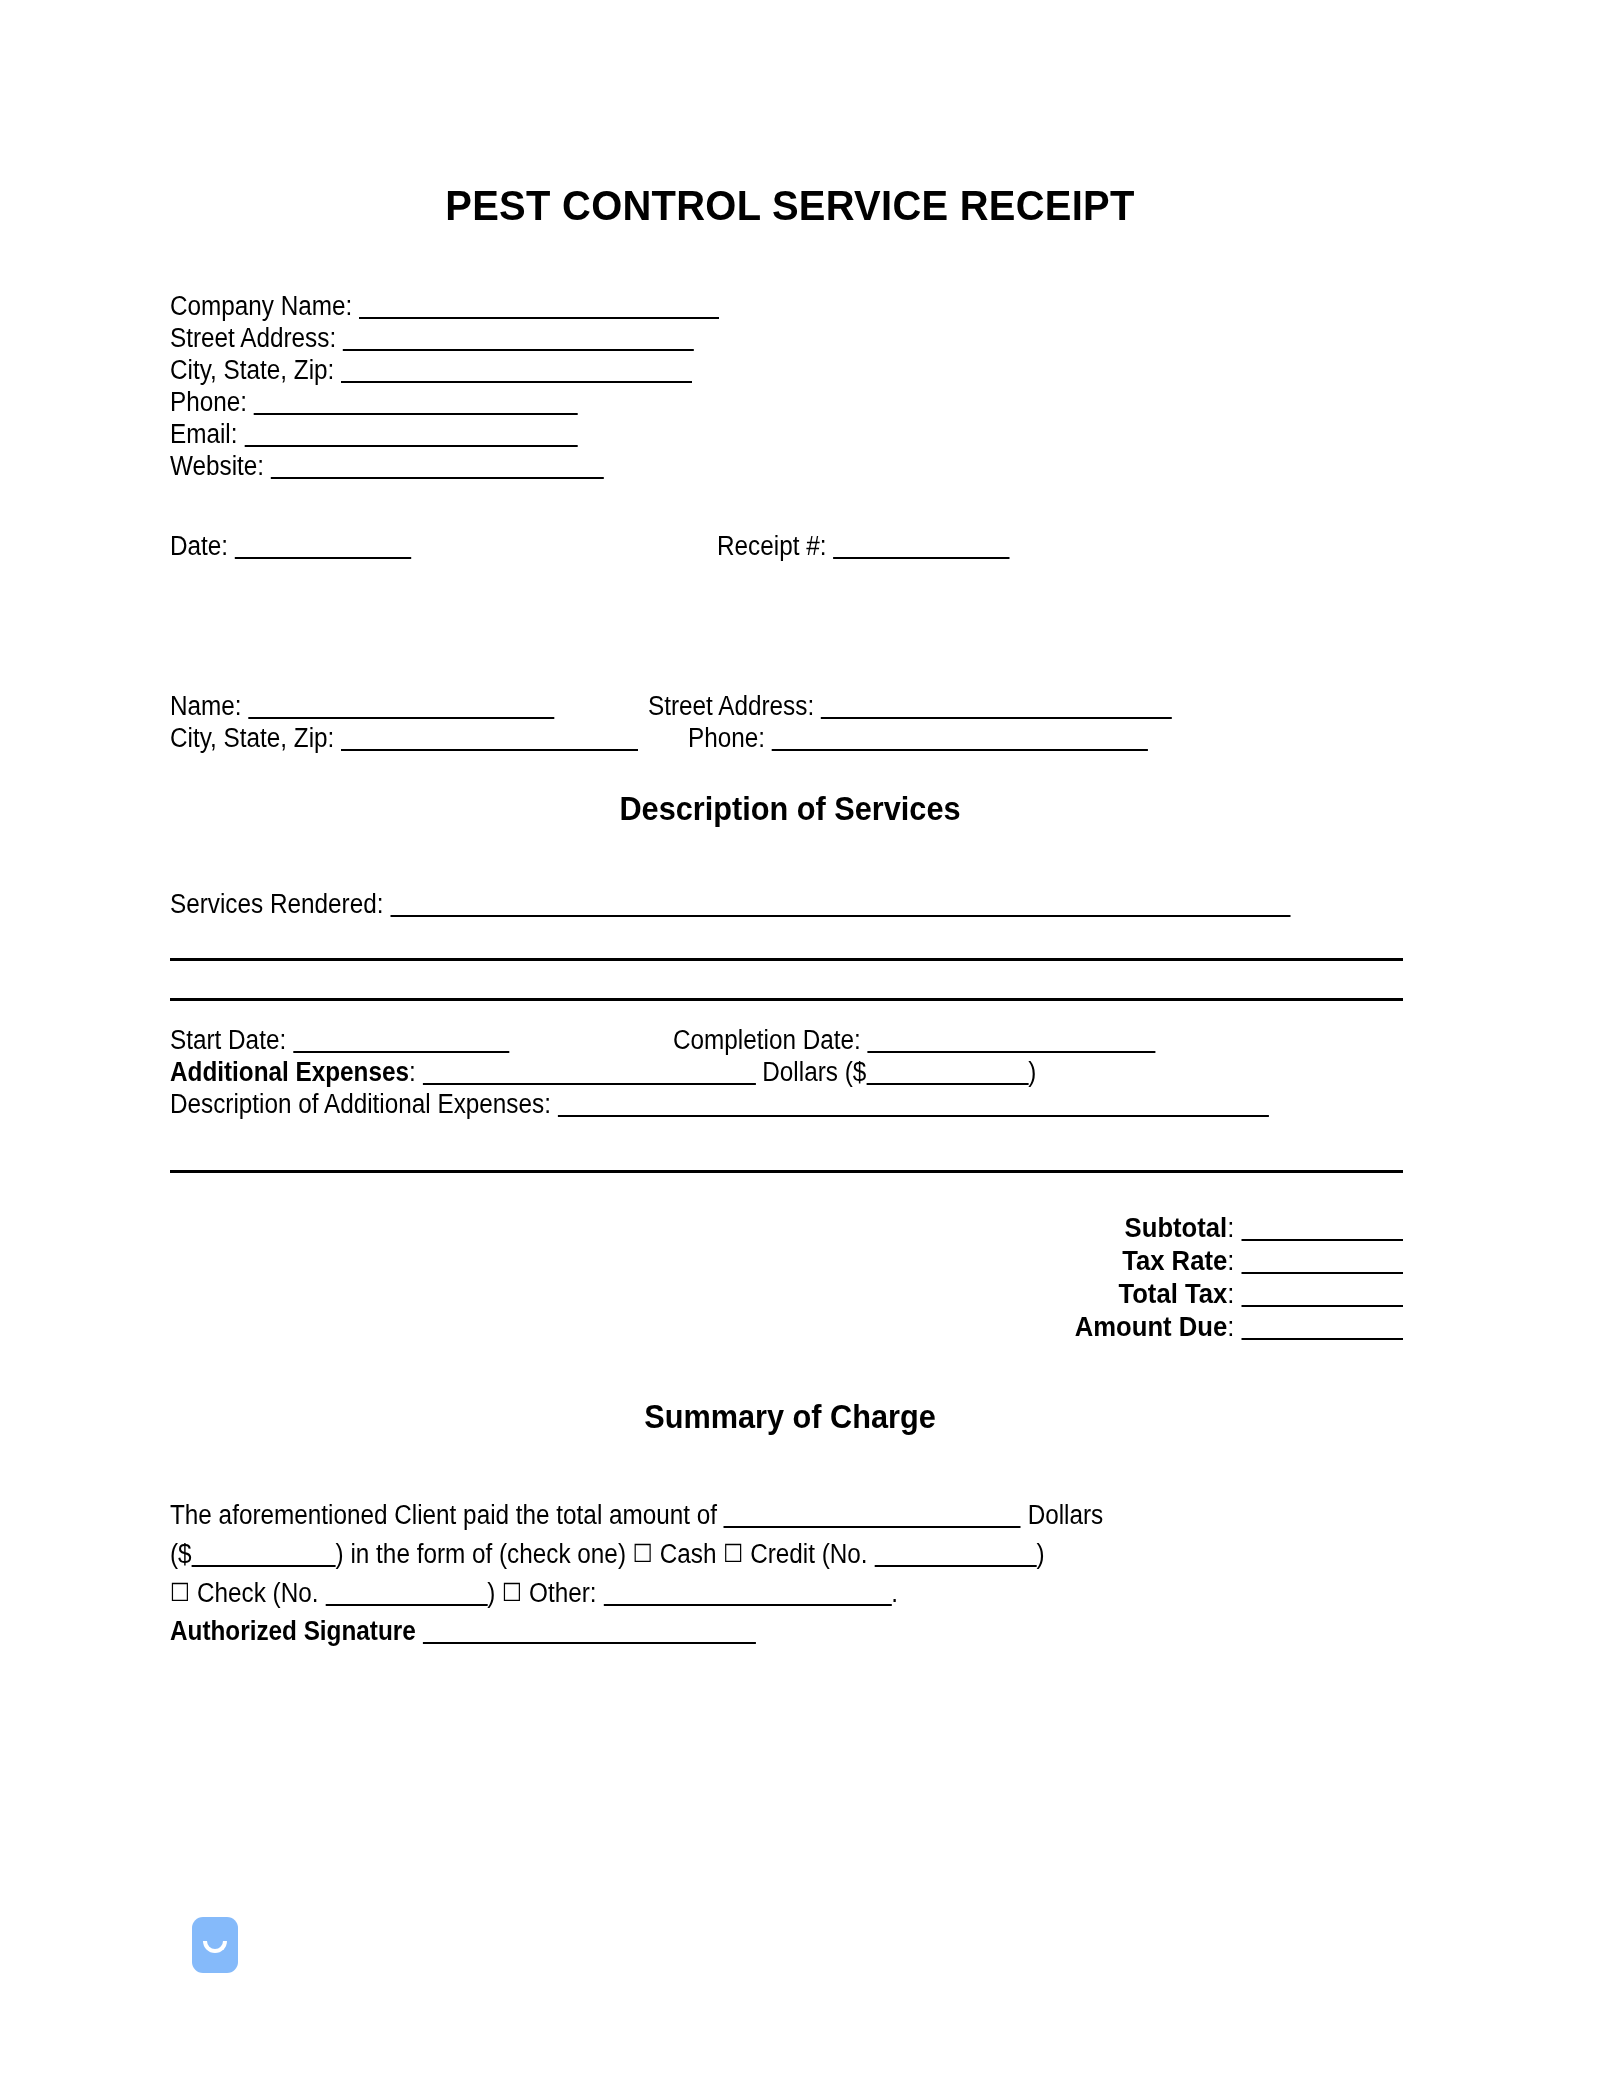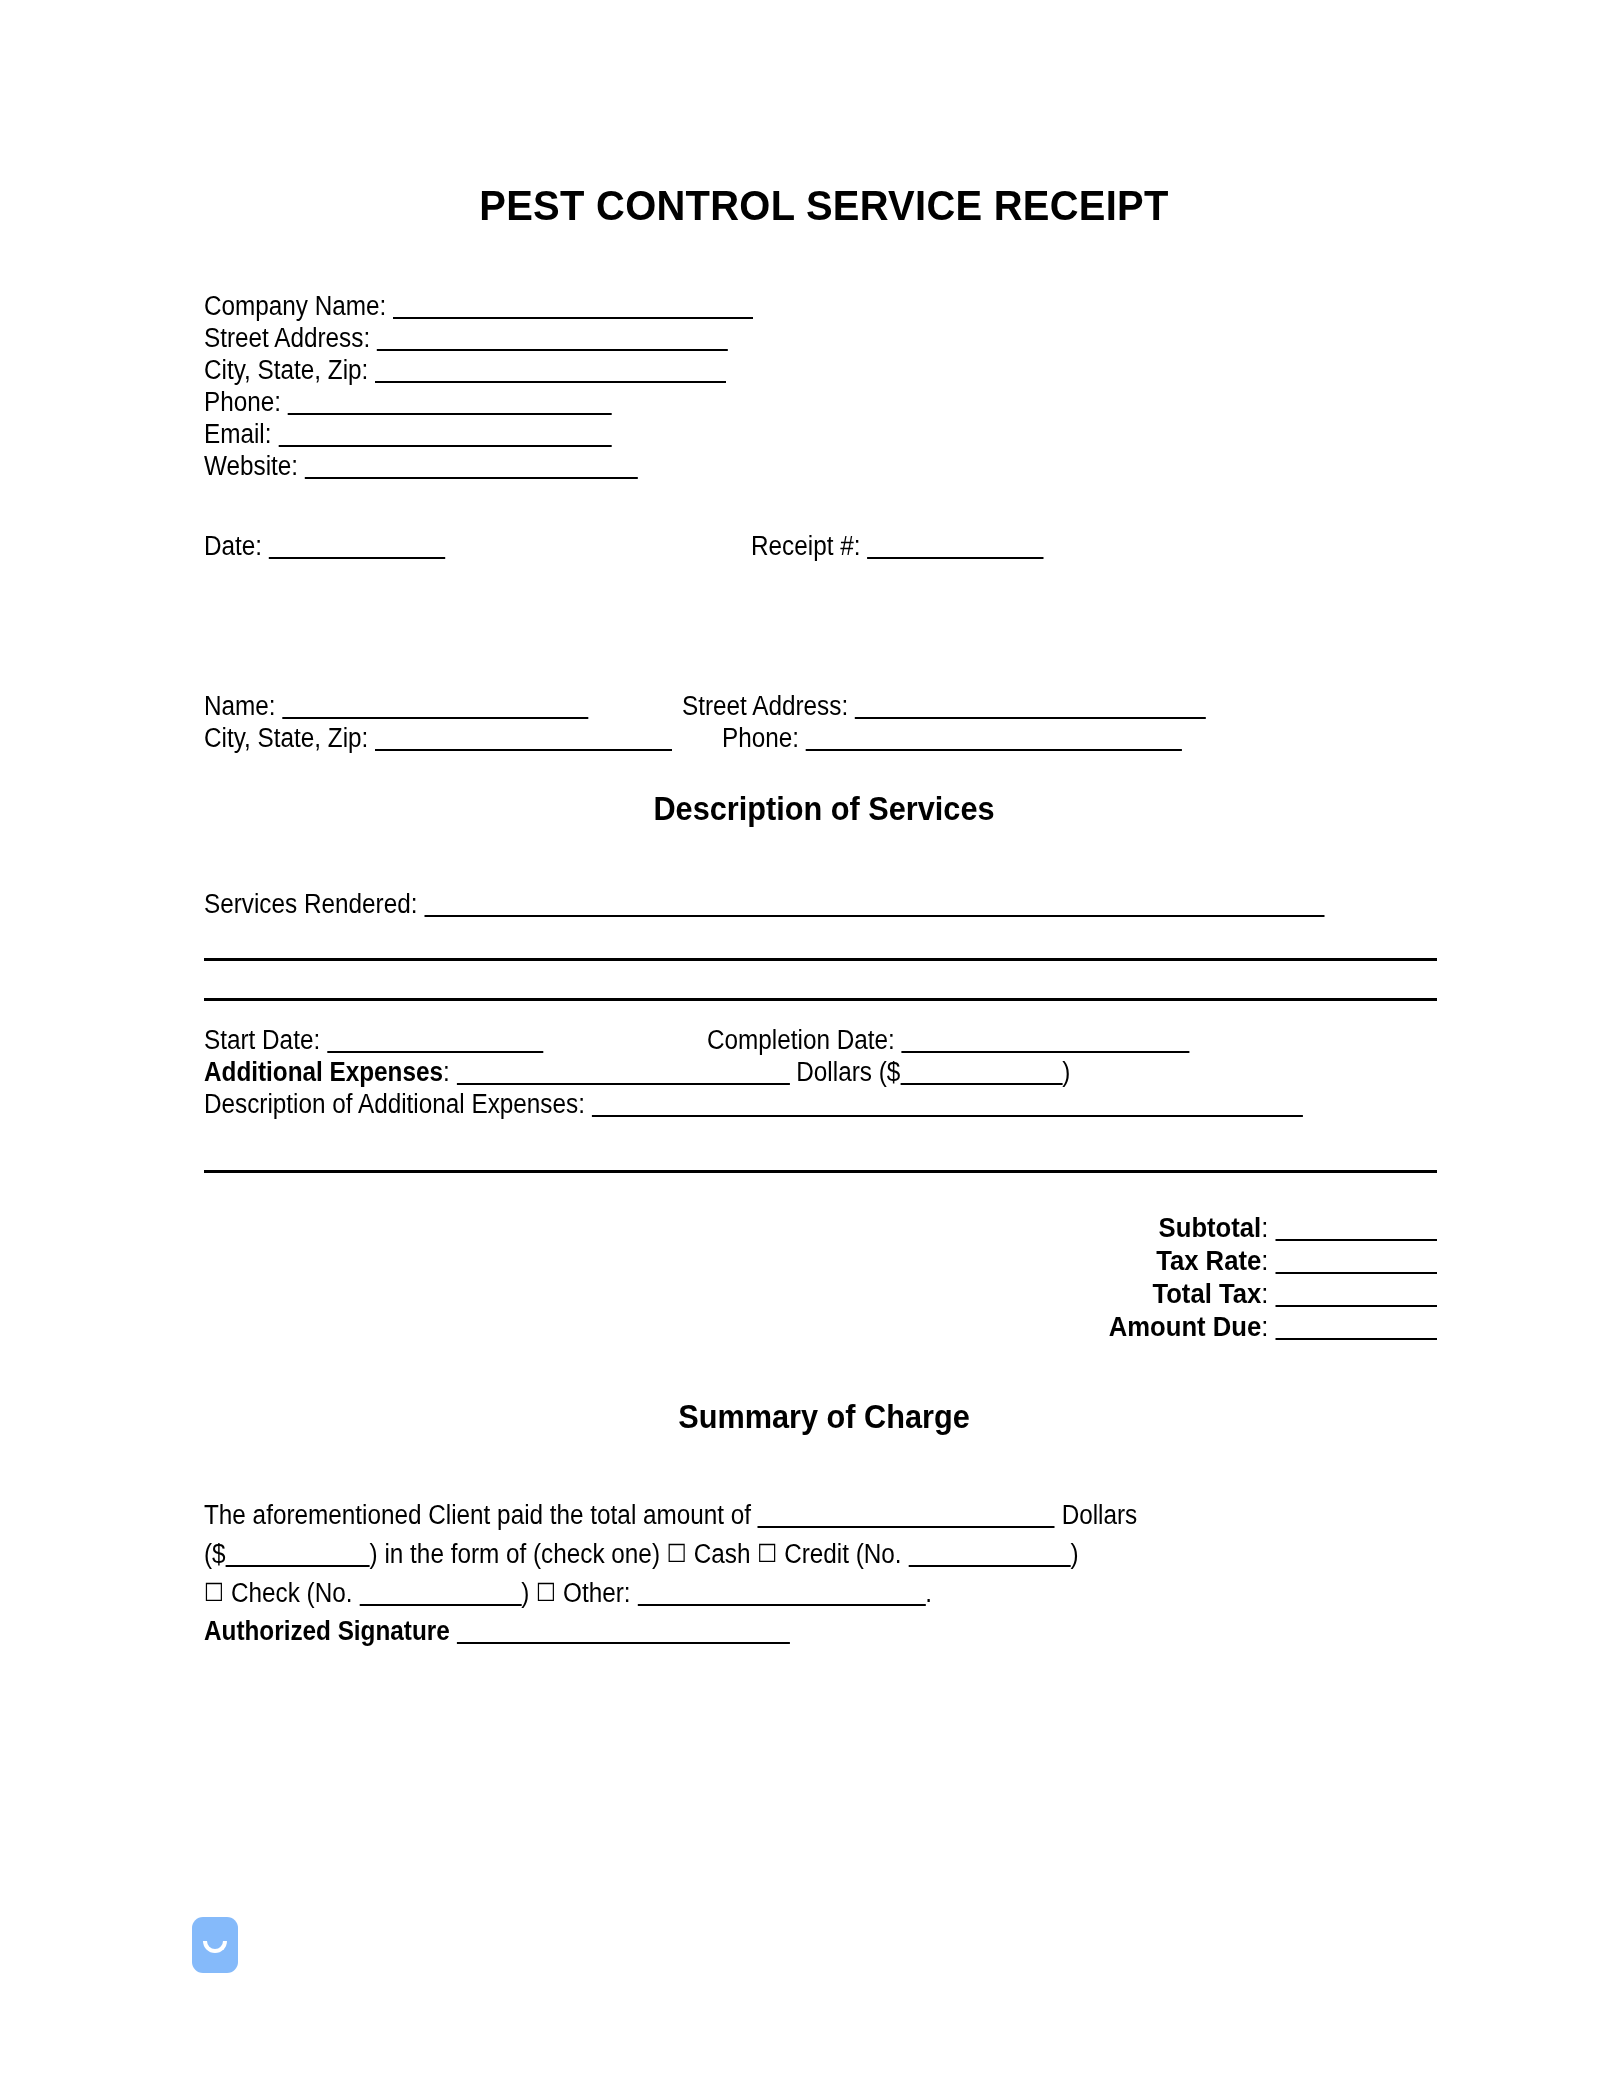--- a/index.html
+++ b/index.html
@@ -20,21 +20,21 @@
     position: absolute;
     left: 0; top: 0;
     width: 1615px;
     height: 2090px;
     background: #fff;
   }
 
   
   .doc {
     position: absolute;
-    left: 204px;
+    left: 170px;
     top: 0;
     width: 1240px;
   }
 
   .title {
     text-align: center;
     font-size: 42px;
     font-weight: bold;
     letter-spacing: 0.3px;
     margin: 0;

